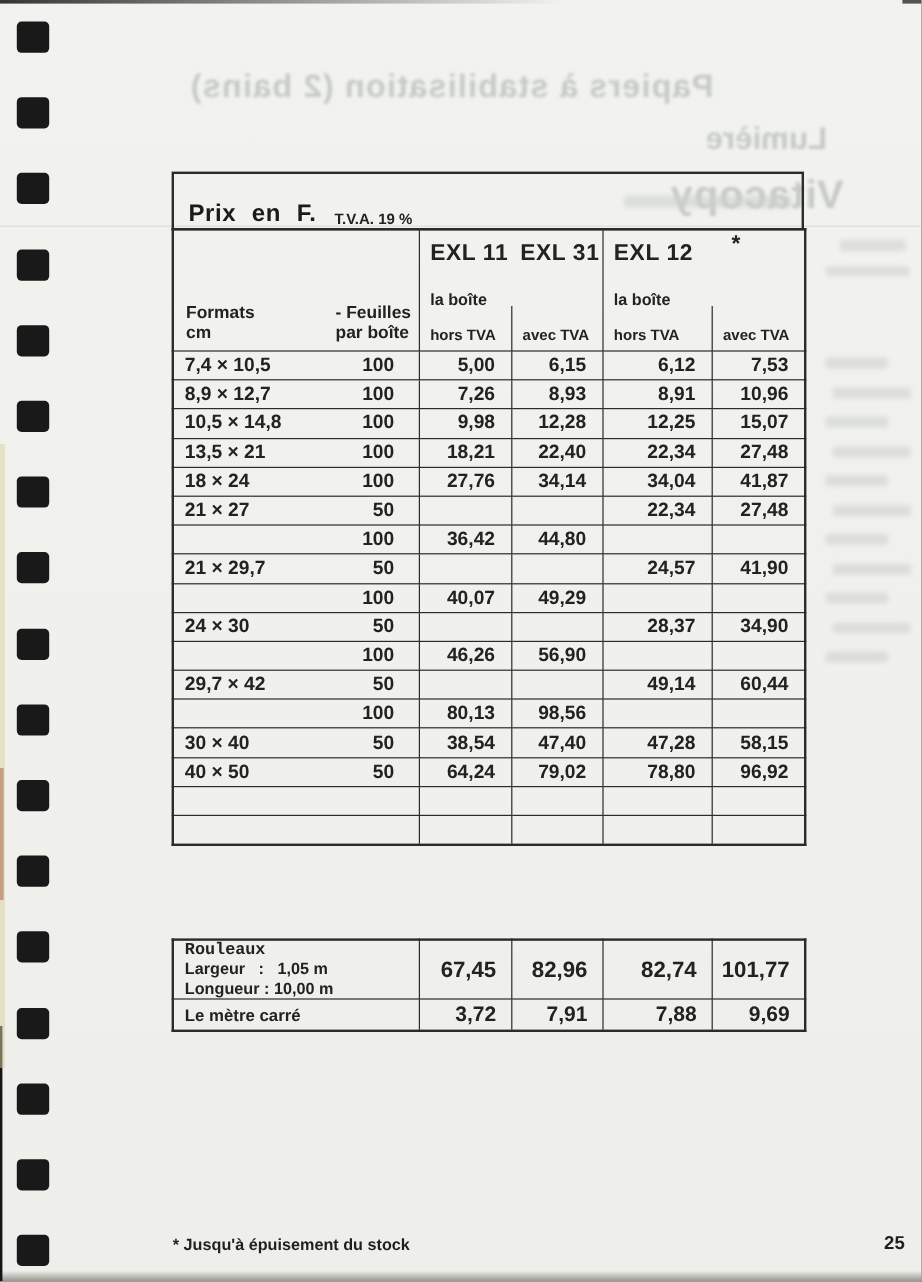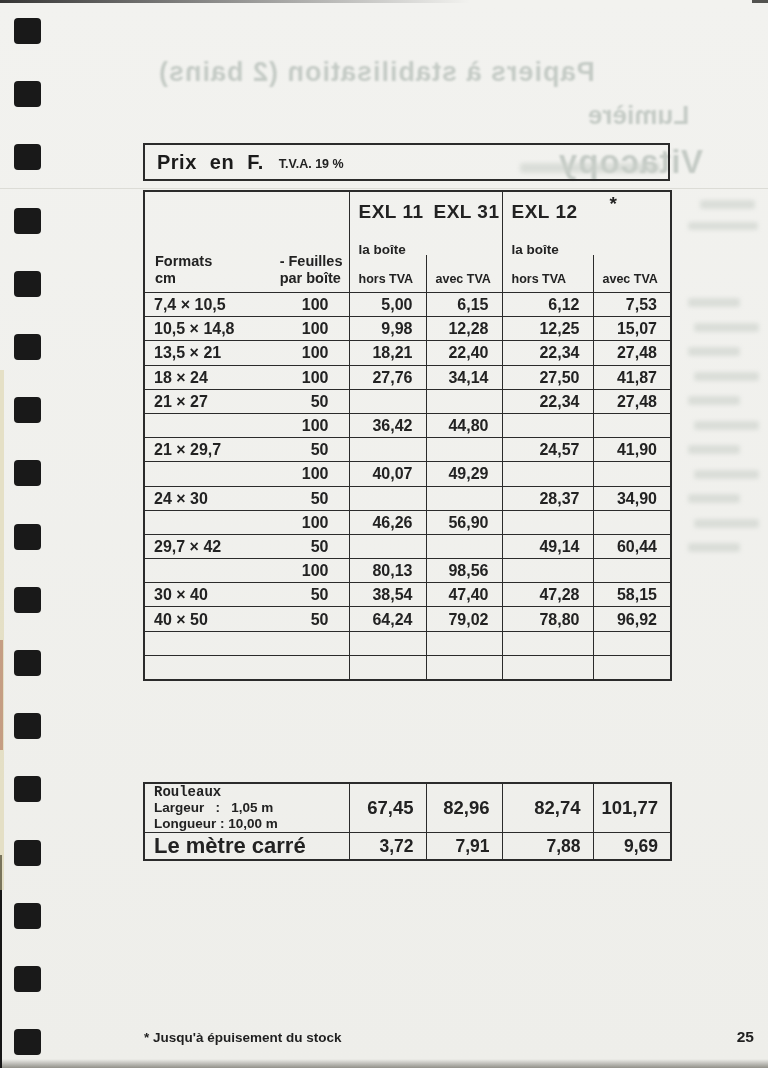--- a/index.html
+++ b/index.html
@@ -22,22 +22,22 @@
   .edge-top{position:absolute;top:0;left:0;width:470px;height:2.5px;
             background:linear-gradient(to right,rgba(20,20,20,.85),rgba(20,20,20,0));}
   .edge-top-r{position:absolute;top:0;right:0;width:16px;height:3px;background:#2a2a28;opacity:.8;}
   .edge-bottom{position:absolute;bottom:0;left:0;width:768px;height:9px;
                background:linear-gradient(to bottom,rgba(0,0,0,0),rgba(70,68,58,.55));}
   .edge-left-line{position:absolute;left:0;top:855px;height:213px;width:2px;background:#161616;}
   .edge-left-cream{position:absolute;left:0;top:370px;width:4px;height:520px;background:#d9cf9f;opacity:.5;}
   .edge-left-red{position:absolute;left:0;top:640px;width:3px;height:110px;background:#a55b3f;opacity:.5;}
 
   
-  .titlebox{position:absolute;left:143px;top:143px;width:527px;height:38px;border:2px solid #2b2b2b;
-            box-sizing:border-box;display:flex;align-items:center;}
+  .titlebox{position:absolute;left:143px;top:143px;width:527px;height:49px;border:2px solid #2b2b2b;
+            box-sizing:border-box;display:flex;align-items:flex-end;}
   .title{font-size:20px;font-weight:bold;color:#1b1b1b;margin-left:12px;word-spacing:7px;letter-spacing:.5px;}
   .tva{font-size:12.5px;font-weight:bold;margin-left:15px;margin-top:4px;}
 
   
   .price-table{position:absolute;left:143px;top:190px;width:527px;border-collapse:collapse;
                table-layout:fixed;border:2px solid #2b2b2b;}
   .price-table th,.price-table td{border:1.5px solid #2b2b2b;padding:0;}
   .price-table thead th{height:100px;vertical-align:top;position:relative;font-weight:bold;text-align:left;}
   .h-labels{position:absolute;bottom:5px;left:10px;right:6px;display:flex;justify-content:space-between;
             font-size:14.5px;font-weight:bold;line-height:17px;}
@@ -61,21 +61,21 @@
   
   .roll-table{position:absolute;left:143px;top:782px;width:527px;border-collapse:collapse;
               table-layout:fixed;border:2px solid #2b2b2b;}
   .roll-table td{border:1.5px solid #2b2b2b;padding:0;font-weight:bold;}
   .roll-label{padding-left:9px !important;font-size:13.5px;line-height:15.5px;}
   .roll-label span{display:block;white-space:pre;}
   .roll-label .first{font-size:14px;font-family:Liberation Mono, monospace;}
   .roll-row td{height:48px;}
   .roll-val{text-align:right;padding-right:12px !important;font-size:18.5px;}
   .metre-row td{height:25px;}
-  .metre-label{padding-left:9px !important;font-size:22px;}
+  .metre-label{padding-left:9px !important;font-size:14px;}
   .metre-val{text-align:right;padding-right:12px !important;font-size:17.5px;}
 
   .footnote{position:absolute;left:144px;top:1030px;font-size:13.5px;font-weight:bold;color:#1f1f1f;}
   .pagenum{position:absolute;right:14px;top:1028px;font-size:15.5px;font-weight:bold;color:#1f1f1f;}
 </style>
 </head>
 <body>
 
 <div class="page">
 
@@ -173,20 +173,32 @@
             </div>
           </td>
           <td class="c-price">5,00</td>
           <td class="c-price">6,15</td>
           <td class="c-price">6,12</td>
           <td class="c-price">7,53</td>
         </tr>
         <tr>
           <td class="c-fmt">
             <div class="inner">
+              <span class="fmt">8,9 × 12,7</span>
+              <span class="feu">100</span>
+            </div>
+          </td>
+          <td class="c-price">7,26</td>
+          <td class="c-price">8,93</td>
+          <td class="c-price">8,91</td>
+          <td class="c-price">10,96</td>
+        </tr>
+        <tr>
+          <td class="c-fmt">
+            <div class="inner">
               <span class="fmt">10,5 × 14,8</span>
               <span class="feu">100</span>
             </div>
           </td>
           <td class="c-price">9,98</td>
           <td class="c-price">12,28</td>
           <td class="c-price">12,25</td>
           <td class="c-price">15,07</td>
         </tr>
         <tr>
@@ -203,21 +215,21 @@
         </tr>
         <tr>
           <td class="c-fmt">
             <div class="inner">
               <span class="fmt">18 × 24</span>
               <span class="feu">100</span>
             </div>
           </td>
           <td class="c-price">27,76</td>
           <td class="c-price">34,14</td>
-          <td class="c-price">27,50</td>
+          <td class="c-price">34,04</td>
           <td class="c-price">41,87</td>
         </tr>
         <tr>
           <td class="c-fmt">
             <div class="inner">
               <span class="fmt">21 × 27</span>
               <span class="feu">50</span>
             </div>
           </td>
           <td class="c-price"></td>

